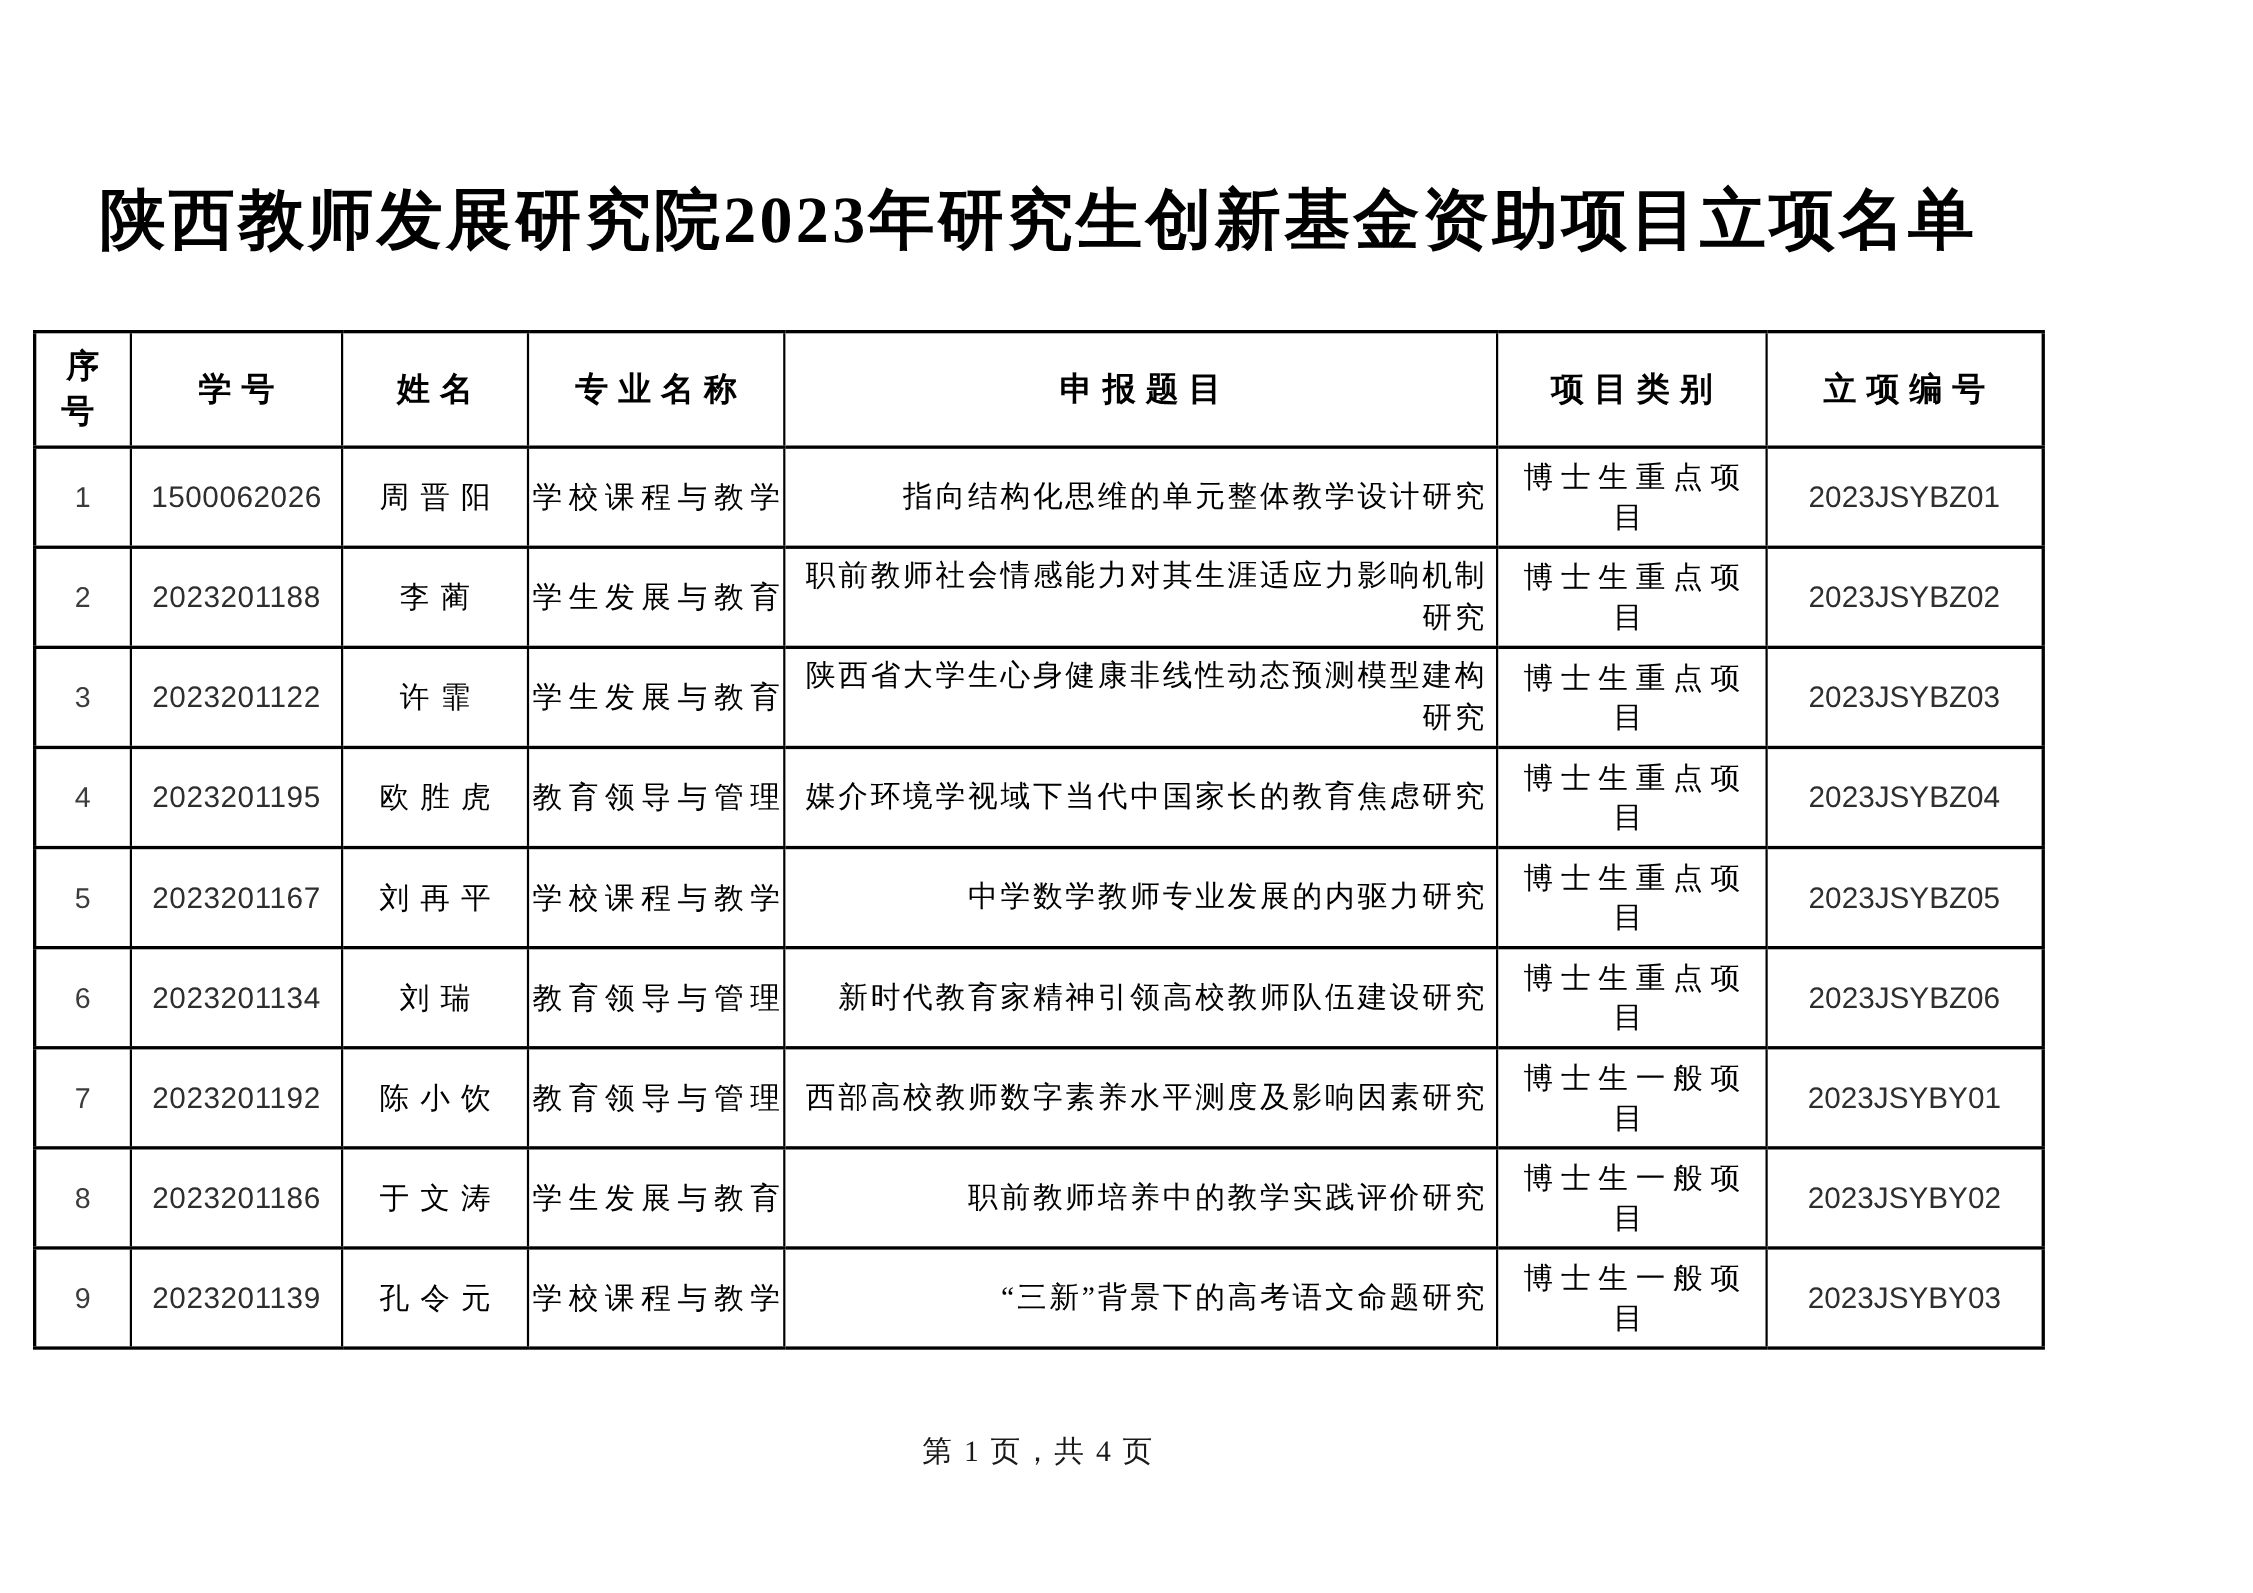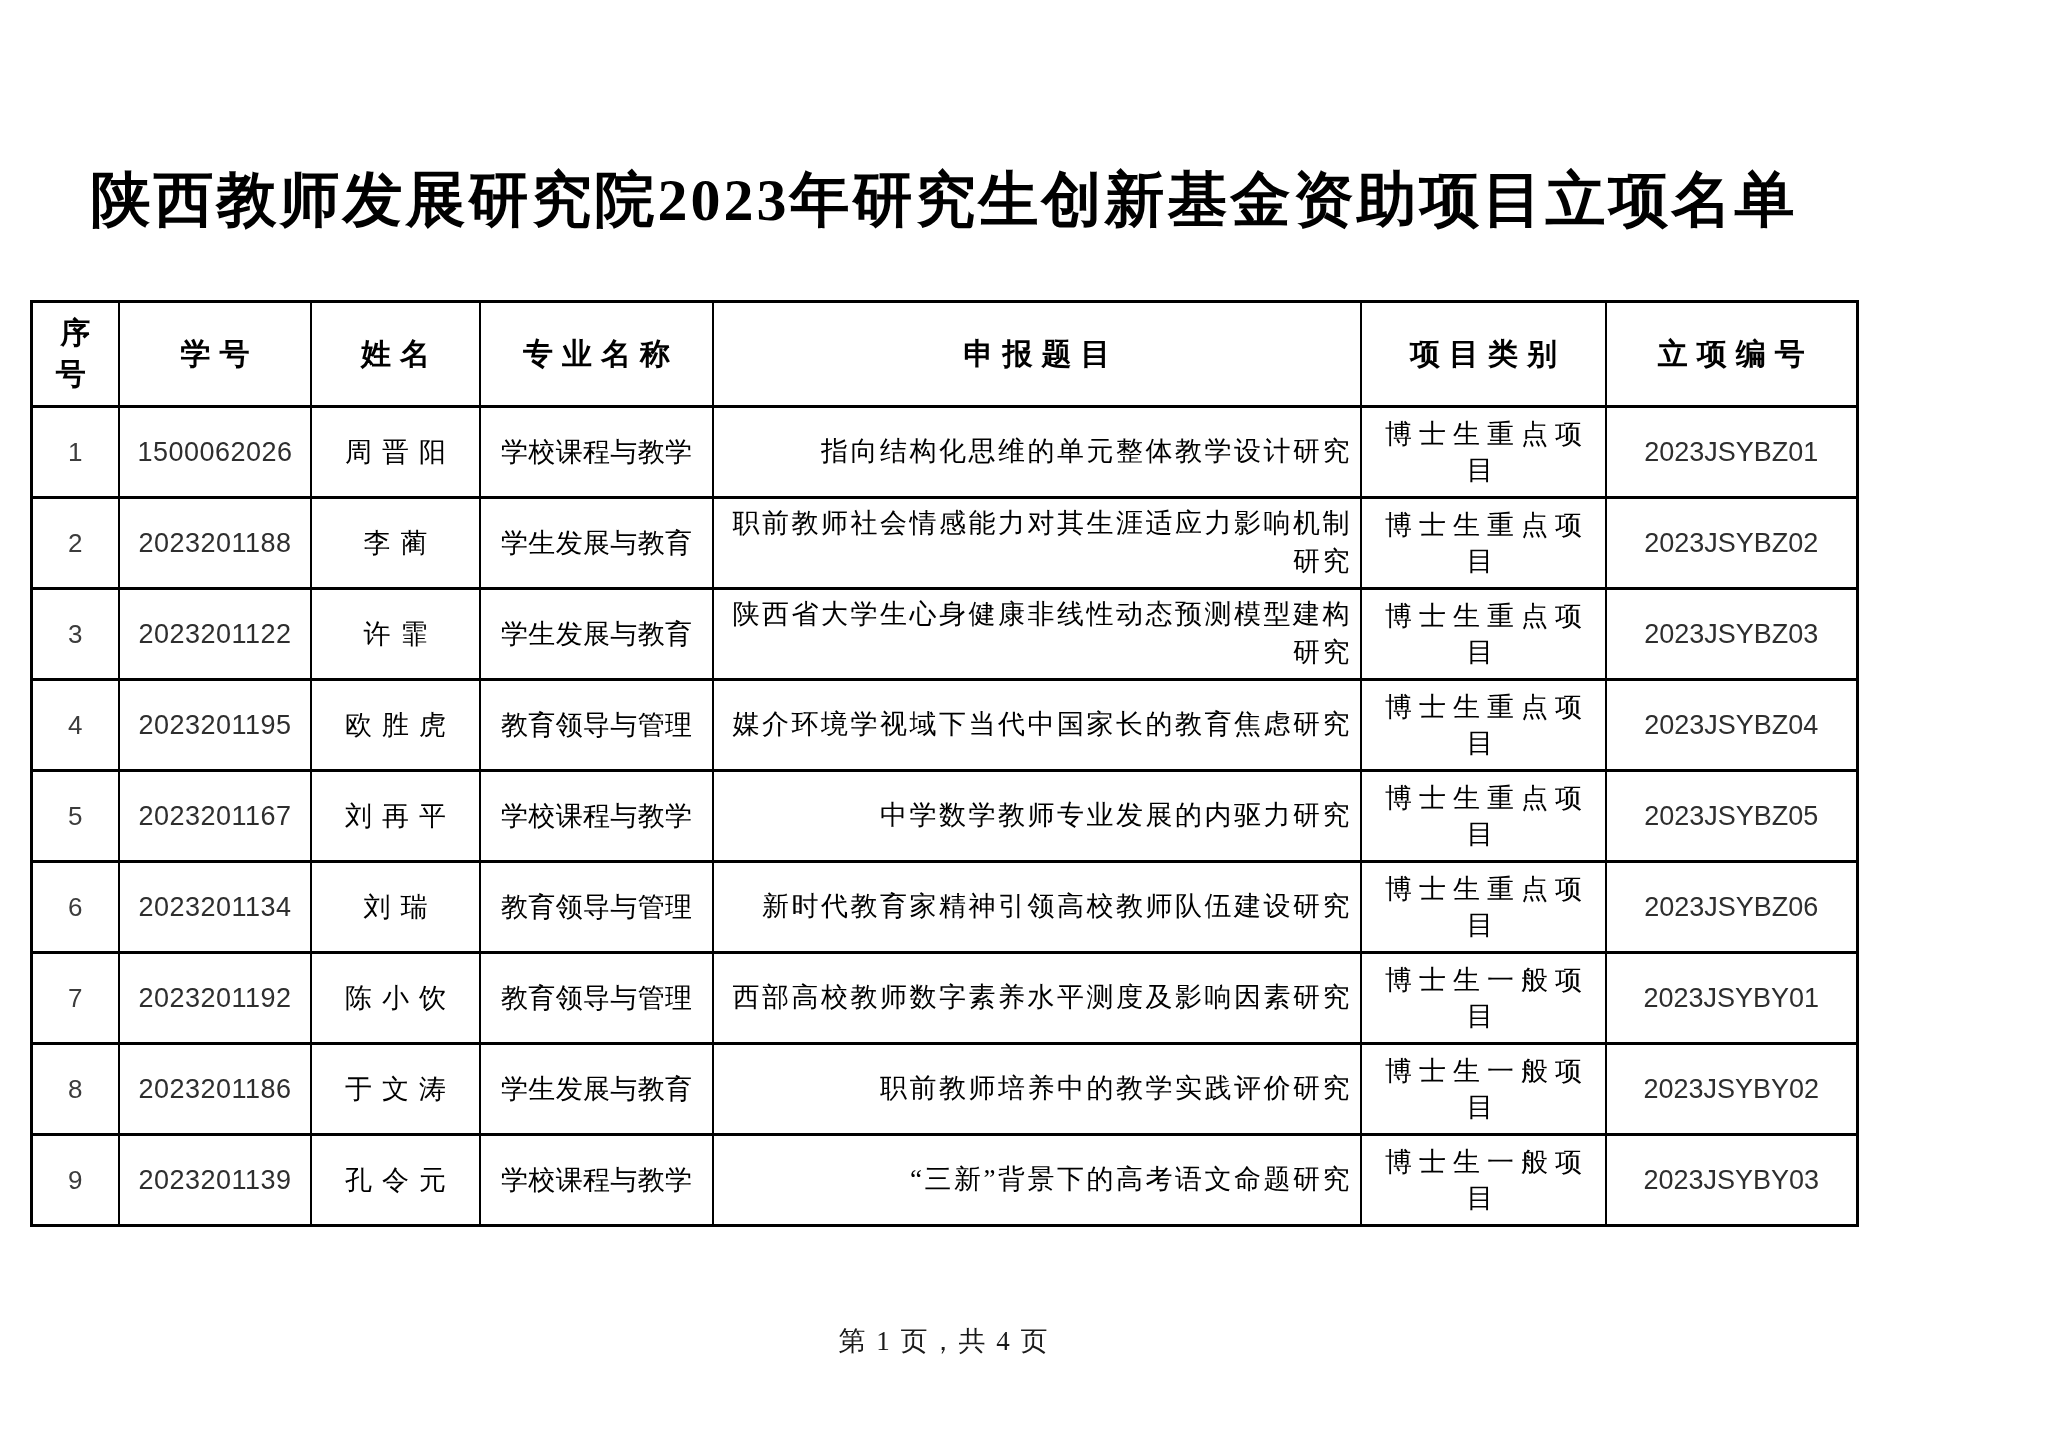--- a/index.html
+++ b/index.html
@@ -70,40 +70,40 @@
     color: #2e2e2e;
     letter-spacing: 0.5px;
   }
   td.c-name {
     letter-spacing: 10px;
     text-indent: 10px;
   }
   td.c-major {
     text-align: justify;
     text-align-last: justify;
-    padding: 0 20px;
+    padding: 0 3px;
   }
   td.c-title {
     text-align: right;
     padding: 4px 8px;
     line-height: 1.4;
     letter-spacing: 2.5px;
   }
   td.c-category {
     letter-spacing: 7px;
     text-indent: 7px;
     font-family: Liberation Serif, serif;
   }
   td.c-grant {
     font-family: Liberation Sans, sans-serif;
     font-size: 27px;
     color: #2e2e2e;
   }
   .page-footer {
-    margin-top: 96px;
+    margin-top: 74px;
     text-align: center;
     font-size: 27px;
     letter-spacing: 2px;
     color: #1a1a1a;
   }
 </style>
 </head>
 <body>
 
 <div class="page">

